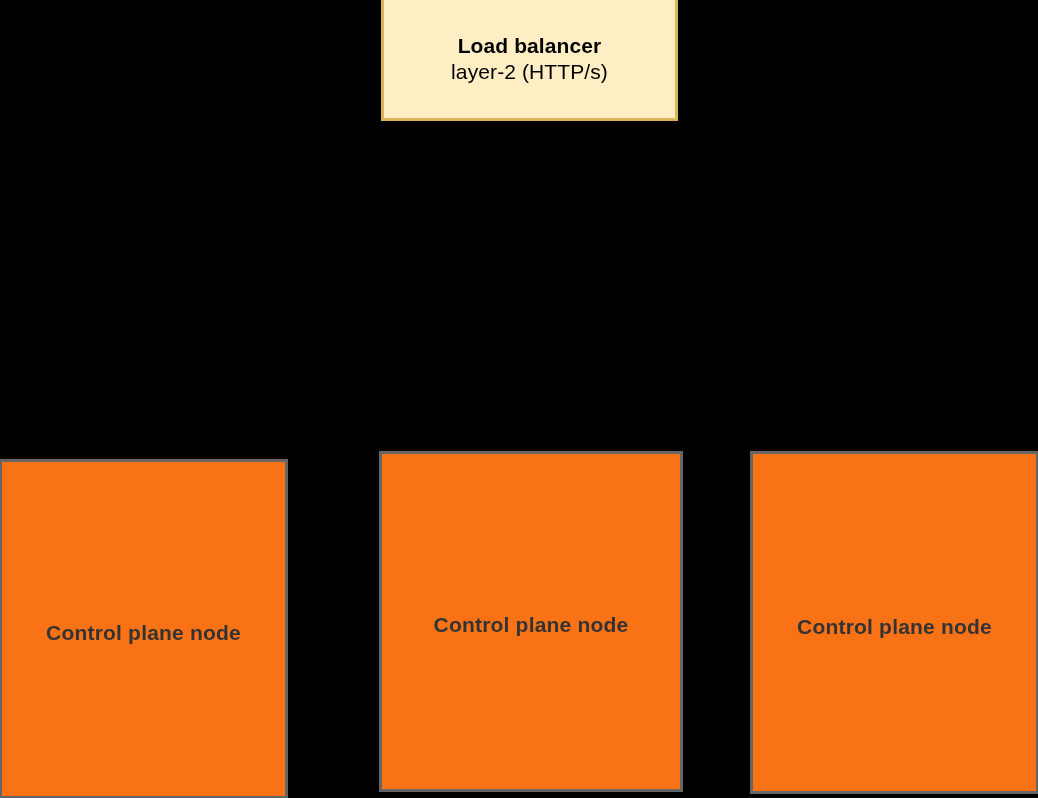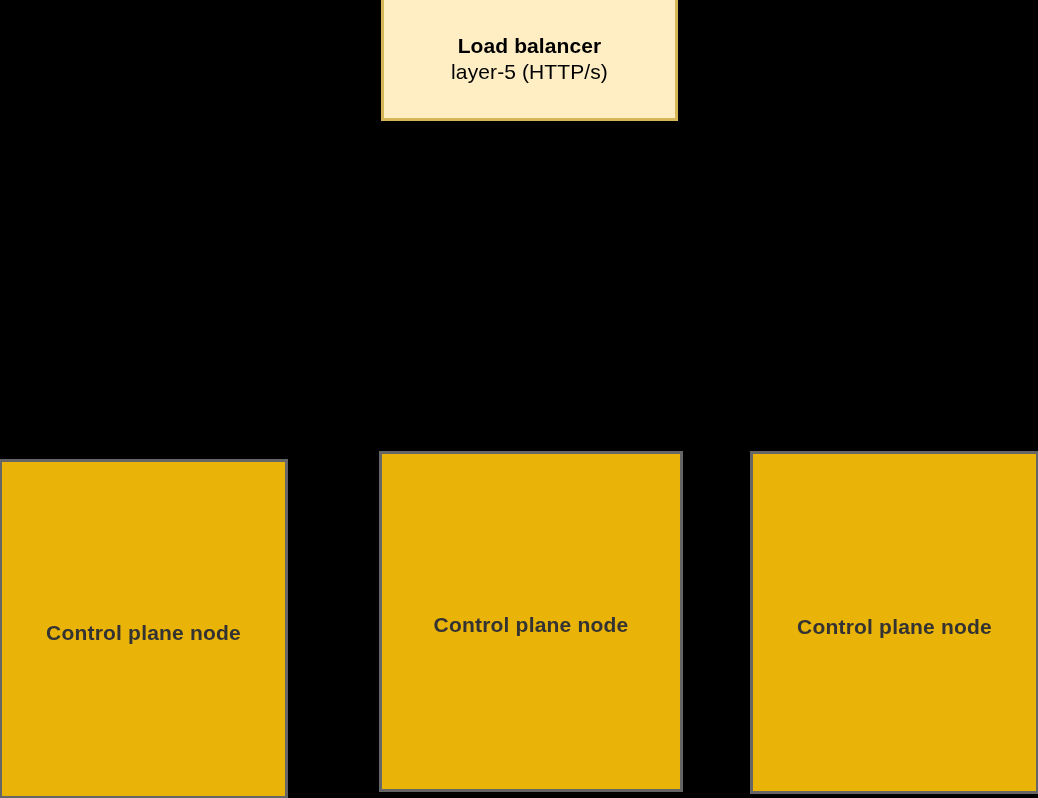--- a/index.html
+++ b/index.html
@@ -54,21 +54,21 @@
   .lb-subtitle {
     font-size: 21px;
     font-weight: normal;
     color: #000000;
     line-height: 26px;
     letter-spacing: 0.1px;
   }
 
   
   .node.cp {
-    background: #eab308;
+    background: #f97316;
     border: 3px solid #666666;
     align-items: center;
     justify-content: flex-start;
   }
   .cp-label {
     font-size: 21px;
     font-weight: bold;
     color: #333333;
     line-height: 25px;
     letter-spacing: 0.2px;
@@ -100,21 +100,21 @@
   }
   .node.cp-3 .cp-label { margin-top: 160px; }
 </style>
 </head>
 <body>
 
 <div id="canvas">
 
   <div class="node lb">
     <div class="lb-title">Load balancer</div>
-    <div class="lb-subtitle">layer-5 (HTTP/s)</div>
+    <div class="lb-subtitle">layer-2 (HTTP/s)</div>
   </div>
 
   <div class="node cp cp-1">
     <div class="cp-label">Control plane node</div>
   </div>
 
   <div class="node cp cp-2">
     <div class="cp-label">Control plane node</div>
   </div>
 

